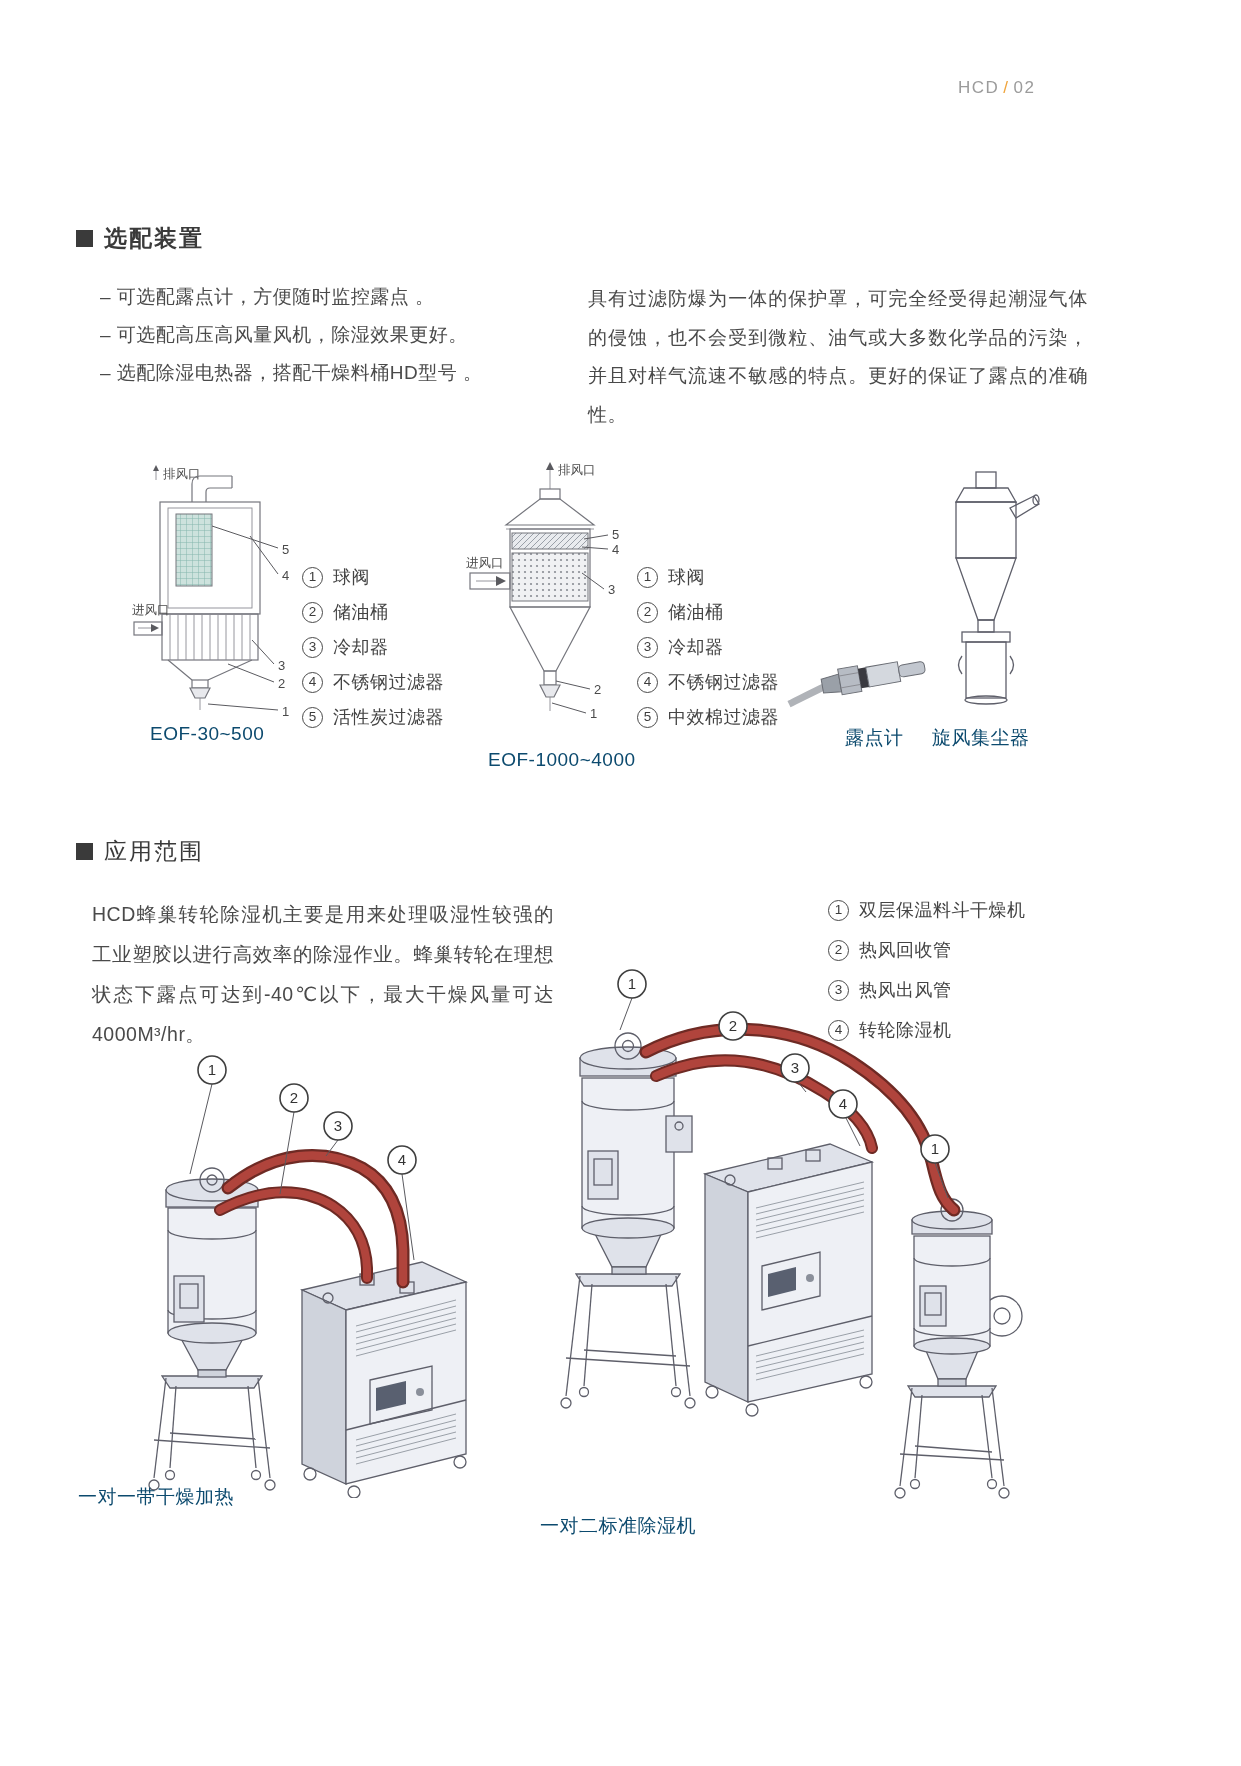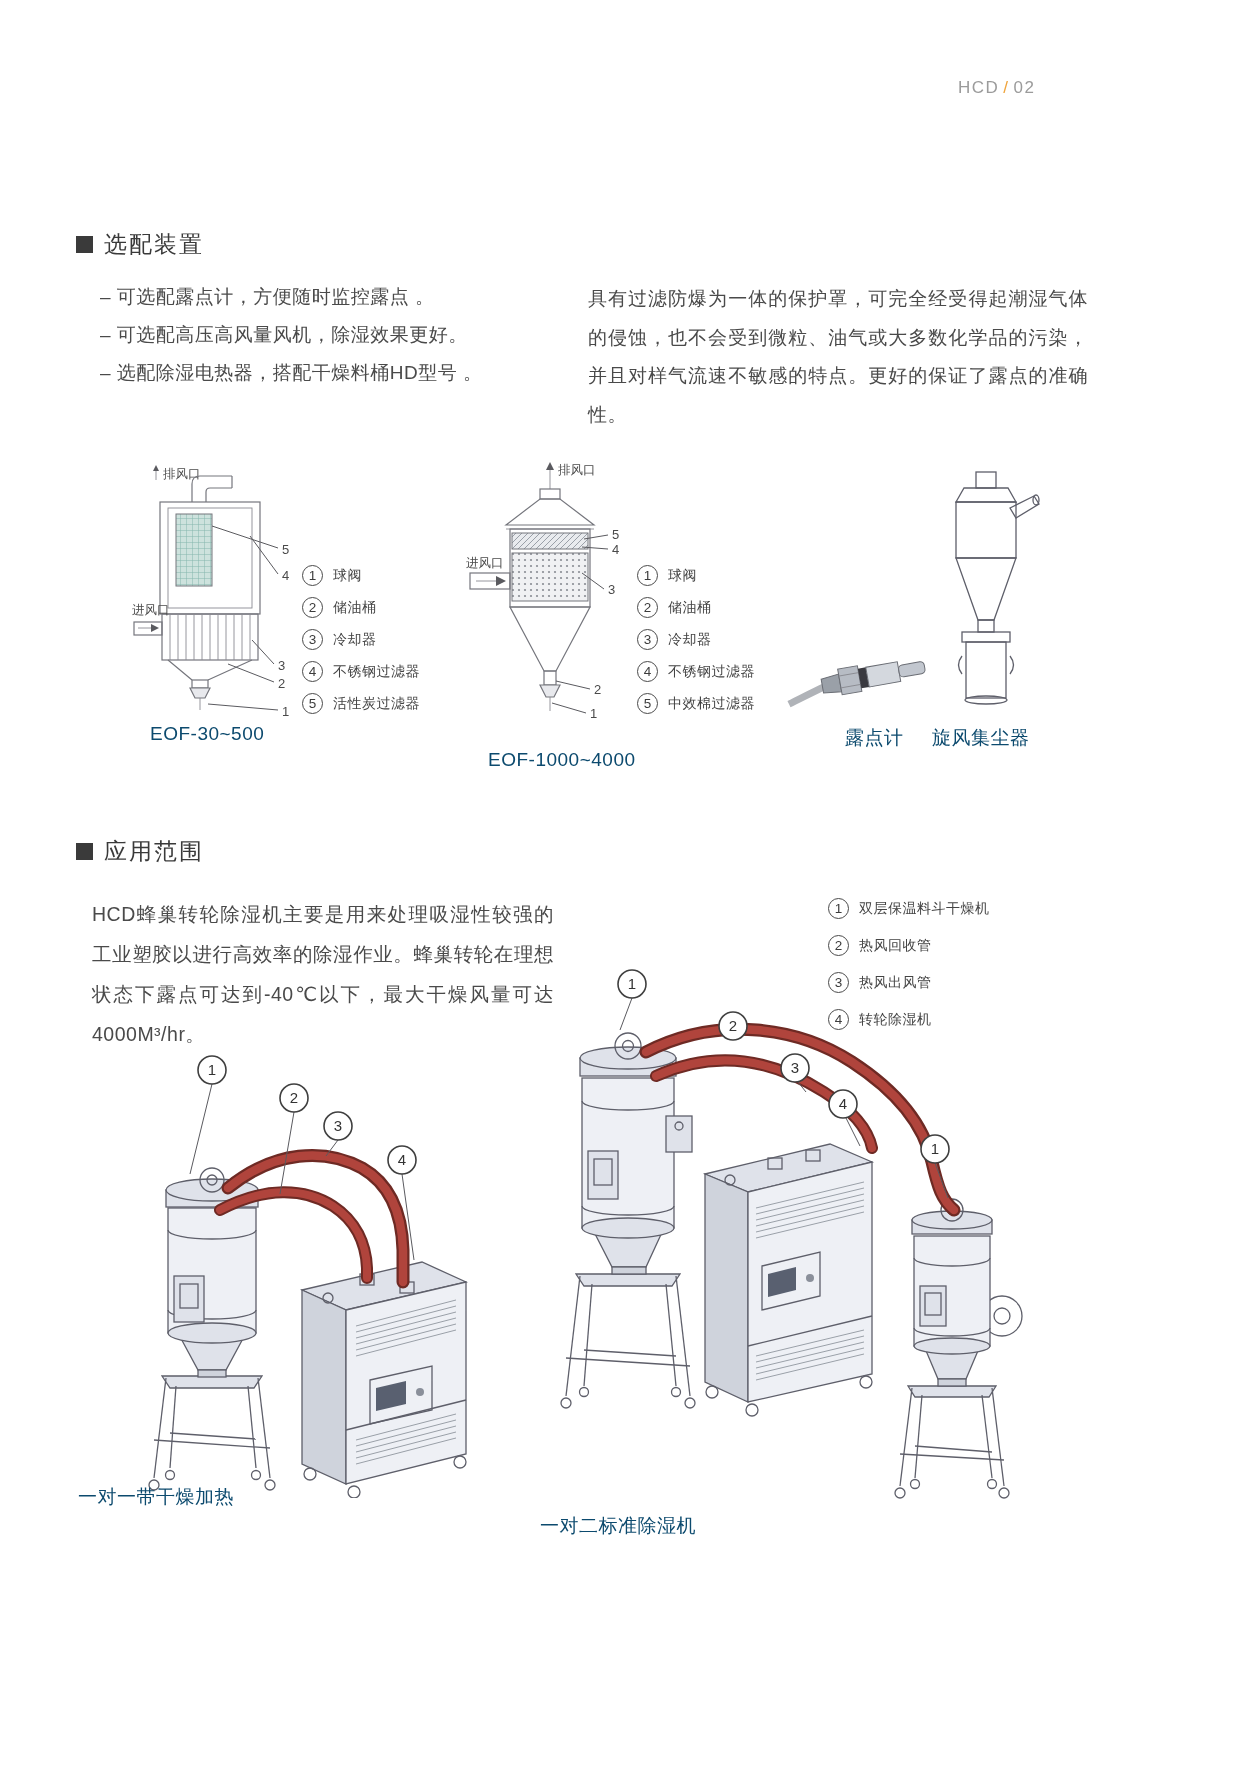--- a/index.html
+++ b/index.html
@@ -24,21 +24,21 @@
 
   .legend-item { display:flex; align-items:center; }
   .cnum {
     width:21px; height:21px; border:1.4px solid #4a4a4a; border-radius:50%;
     display:inline-flex; align-items:center; justify-content:center;
     font-size:13.5px; color:#3c3c3c; flex:0 0 auto; margin-right:10px; line-height:1;
   }
   .legend-sm .legend-item { margin-bottom:11px; }
   .legend-app { font-size:20px; }
   .legend-app .legend-item { margin-bottom:16px; }
-  .ltext { font-size:14px; color:#444; letter-spacing:0.5px; }
+  .ltext { font-size:18px; color:#444; letter-spacing:0.5px; }
 
   .caption { font-size:19px; color:#0c4a6e; letter-spacing:0.5px; }
 
   svg { display:block; }
   svg text { font-family:"Liberation Sans","DejaVu Sans",sans-serif; }
   .dlabel { font-size:12.5px; fill:#4a4a4a; }
   .dnum   { font-size:13px; fill:#4a4a4a; }
   .callout-num { font-size:15px; fill:#333; text-anchor:middle; }
   .line  { stroke:#75767d; stroke-width:1.2; fill:none; }
   .thin  { stroke:#8a8b92; stroke-width:0.9; fill:none; }
@@ -71,21 +71,21 @@
         <rect width="6" height="6" fill="#e9ebee"></rect>
         <path d="M0,6 L6,0" stroke="#9aa0a8" stroke-width="1"></path>
       </pattern>
     </defs>
   </svg>
 
   <div class="abs header" style="left:958px; top:62px;">
     <span>HCD</span><span class="slash">/</span><span>02</span>
   </div>
 
-  <div class="abs sec-title" style="left:76px; top:213px;">
+  <div class="abs sec-title" style="left:76px; top:207px;font-weight:bold;">
     <span class="sq"></span>
     <span>选配装置</span>
   </div>
 
   <div class="abs bullets" style="left:100px; top:262px;">
     <div class="bullet">– 可选配露点计，方便随时监控露点 。</div>
     <div class="bullet">– 可选配高压高风量风机，除湿效果更好。</div>
     <div class="bullet">– 选配除湿电热器，搭配干燥料桶HD型号 。</div>
   </div>
 

